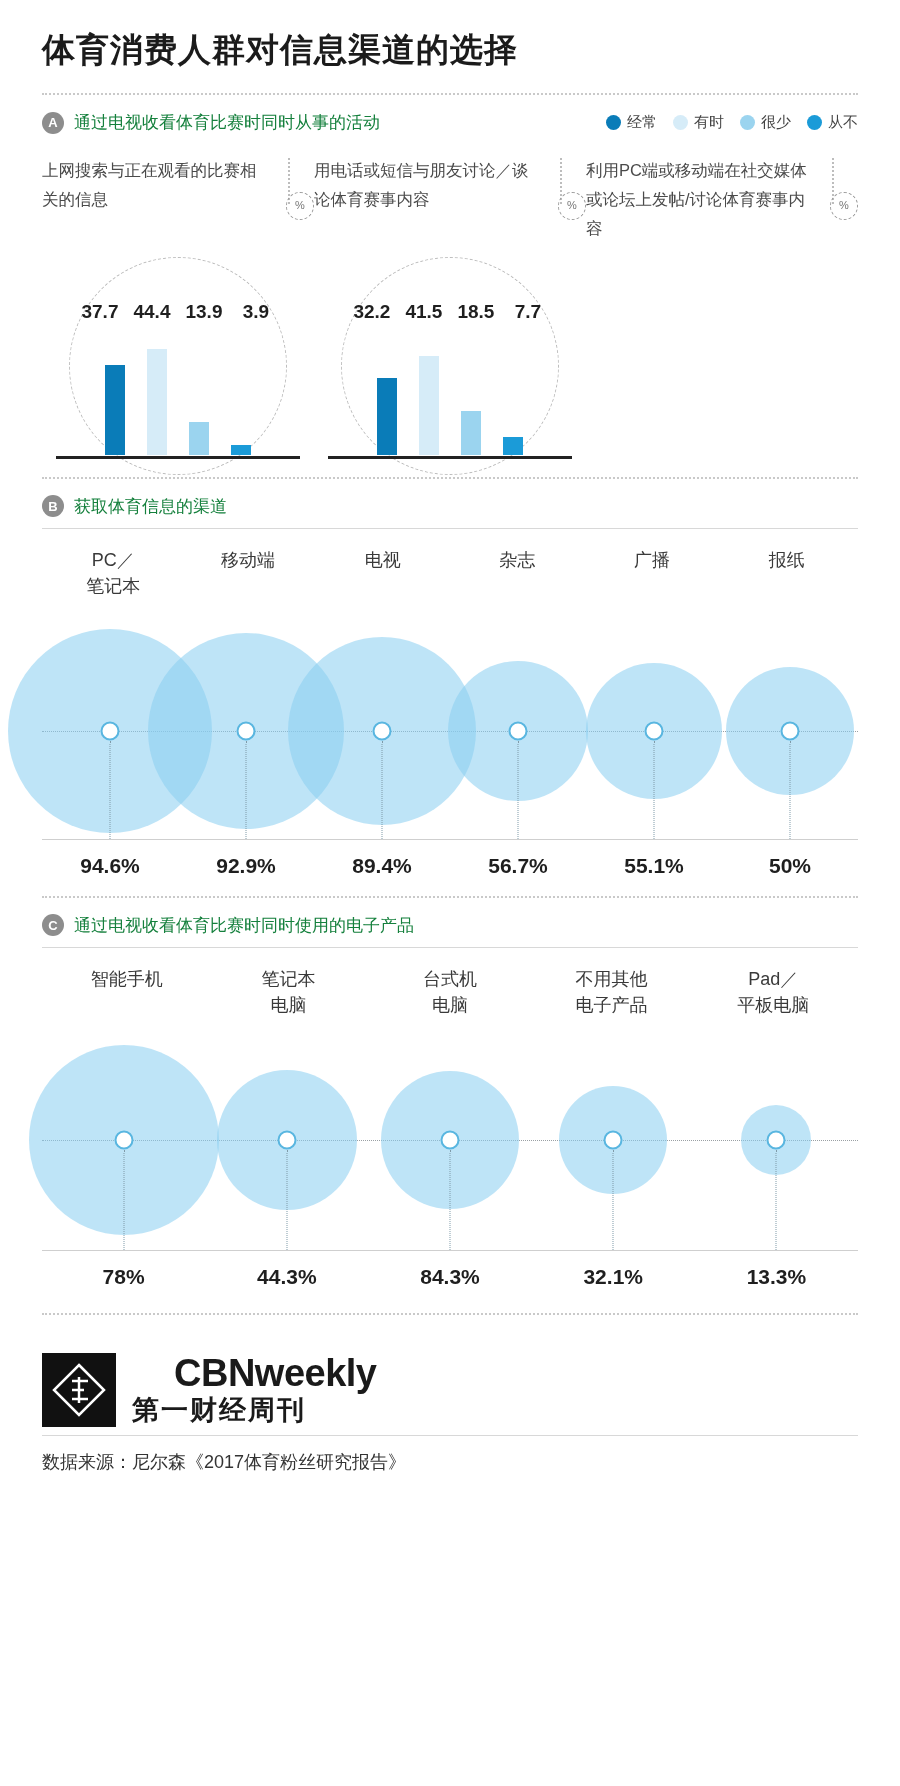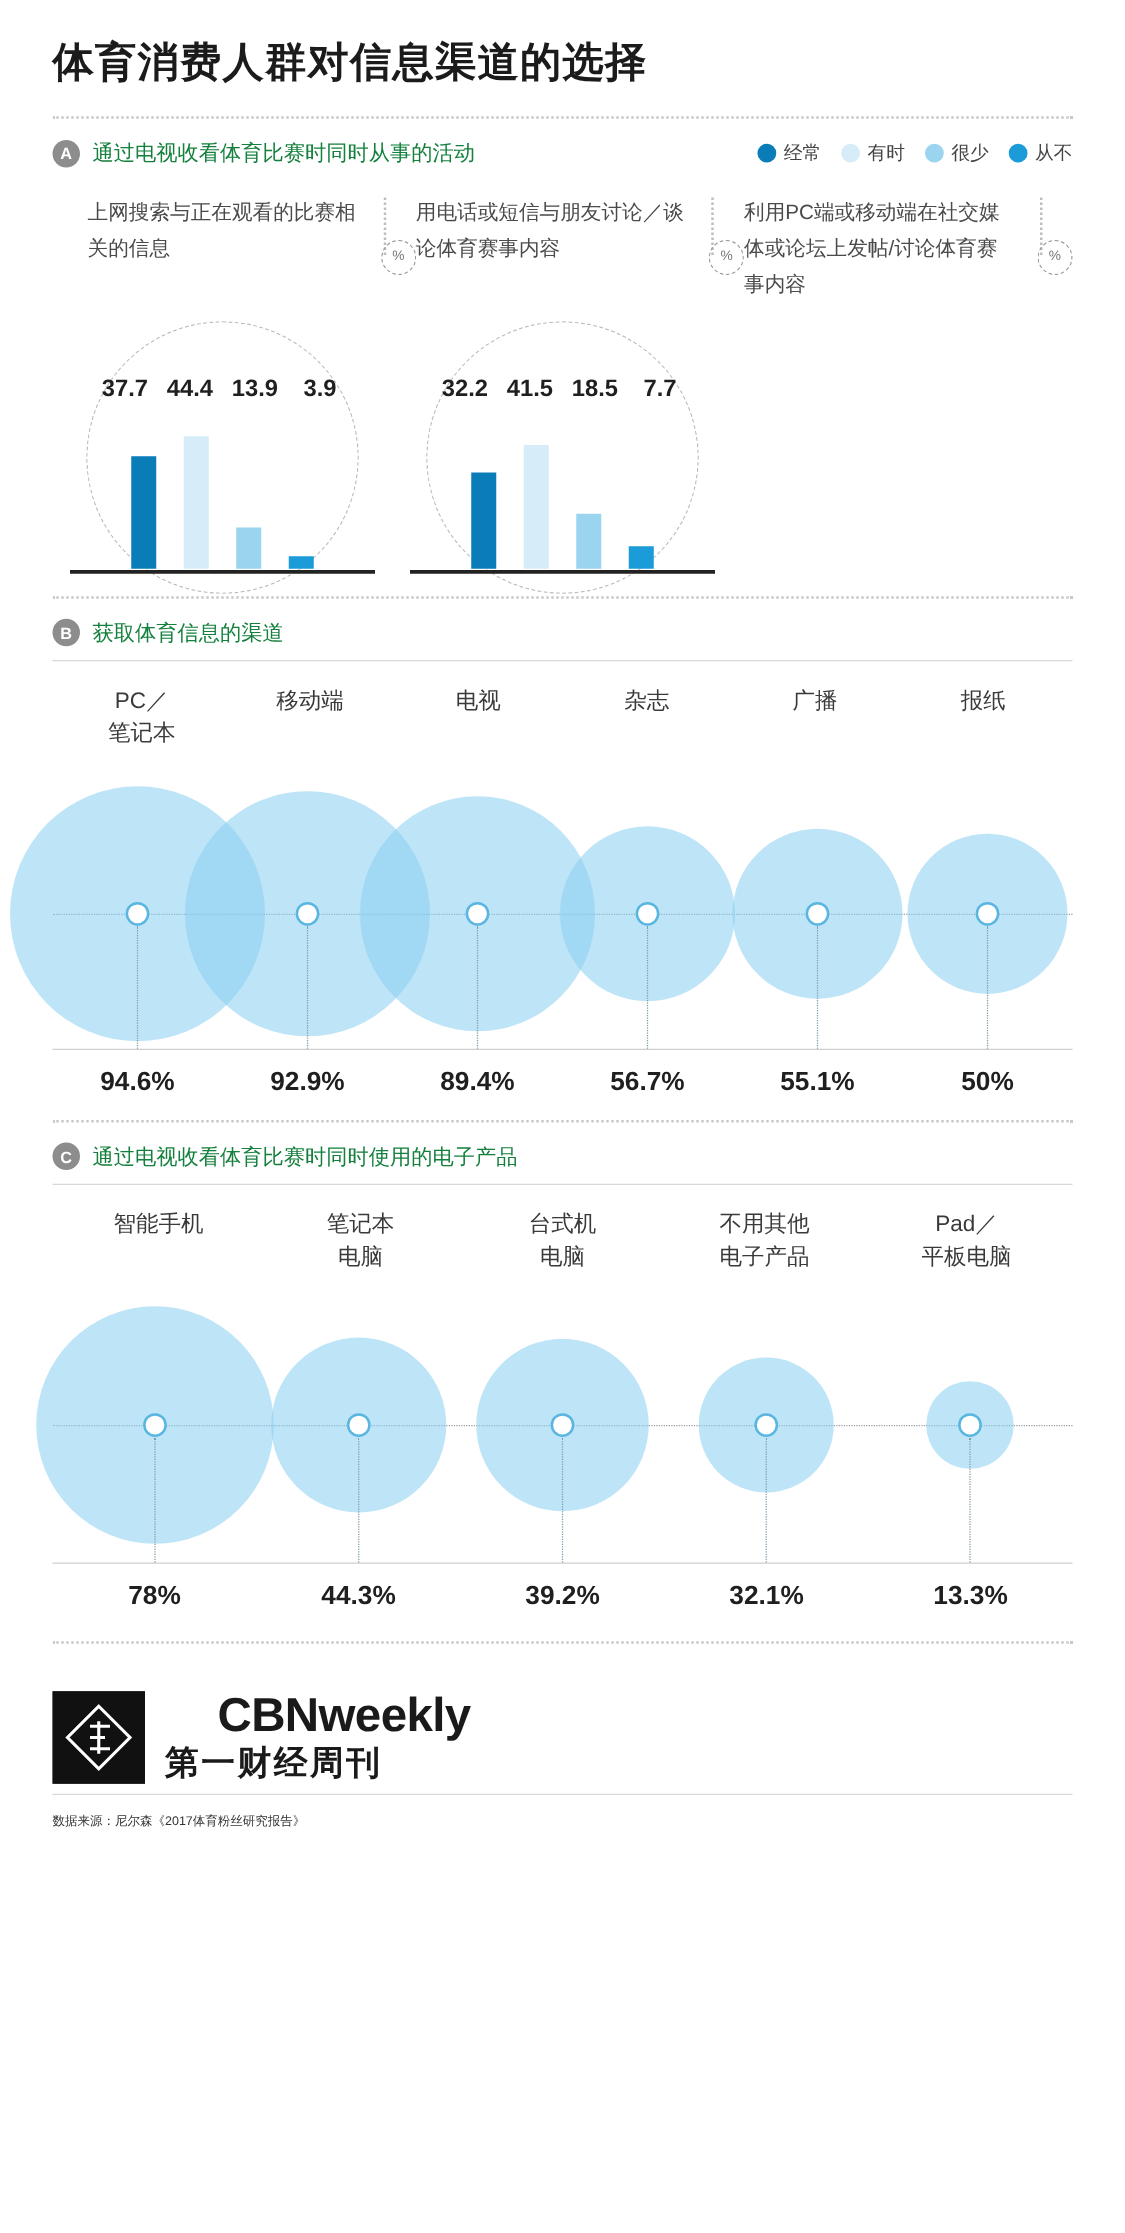--- a/index.html
+++ b/index.html
@@ -78,21 +78,20 @@
   .legend-dot {
     width: 15px; height: 15px;
     border-radius: 50%;
     display: inline-block;
   }
 
   
   .a-labels {
     display: flex;
     padding-top: 12px;
-    margin-left: 28px;
   }
   .a-col-label {
     width: 33.33%;
     position: relative;
     padding-right: 44px;
     font-size: 16.5px;
     line-height: 1.75;
     color: #4a4a4a;
   }
   .a-col-label .divider {
@@ -261,21 +260,21 @@
     margin-left: 42px;
   }
   .brand-text .bt2 {
     font-size: 27px;
     font-weight: bold;
     color: #1a1a1a;
     letter-spacing: 2px;
     line-height: 1.2;
   }
   .source {
-    font-size: 10px;
+    font-size: 18px;
     color: #333;
     padding-top: 14px;
   }
 </style>
 </head>
 <body>
 
 <div class="page">
 
   <div class="title">体育消费人群对信息渠道的选择</div>
@@ -466,21 +465,21 @@
         <div class="bubble" style="width:70px;height:70px;top:110px"></div>
         <div class="node" style="top:110px"></div>
         <div class="stem" style="top:120px;height:100px"></div>
       </div>
     </div>
   </div>
   <div class="bubble-axis"></div>
   <div class="bubble-values">
     <div>78%</div>
     <div>44.3%</div>
-    <div>39.2%</div>
+    <div>84.3%</div>
     <div>32.1%</div>
     <div>13.3%</div>
   </div>
 
   <div style="height:24px"></div>
   <hr class="hr-dotted">
 
   <div class="footer">
     <div class="brand">
       <div class="logo-box">

